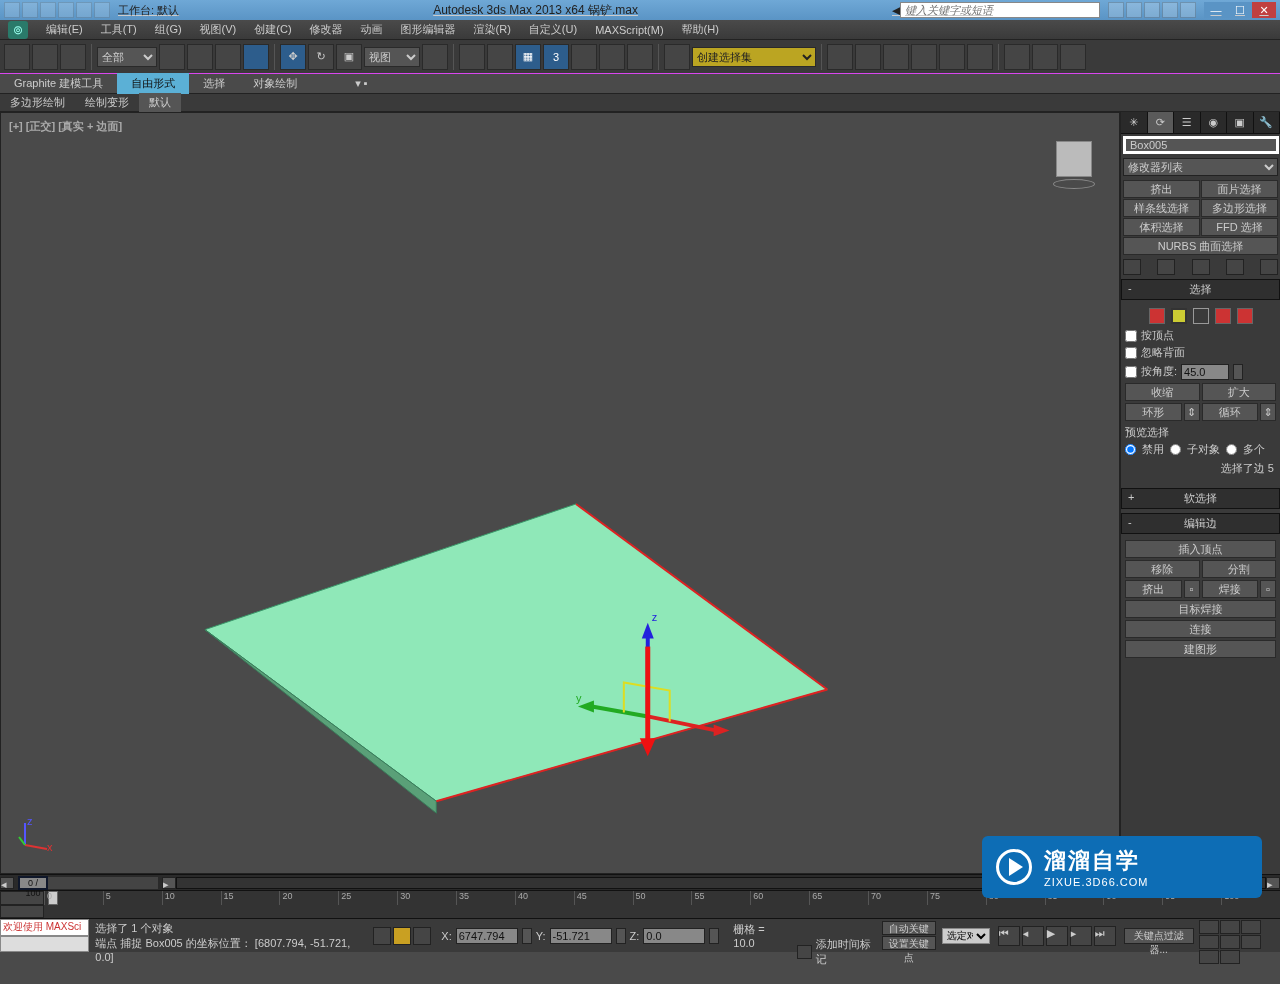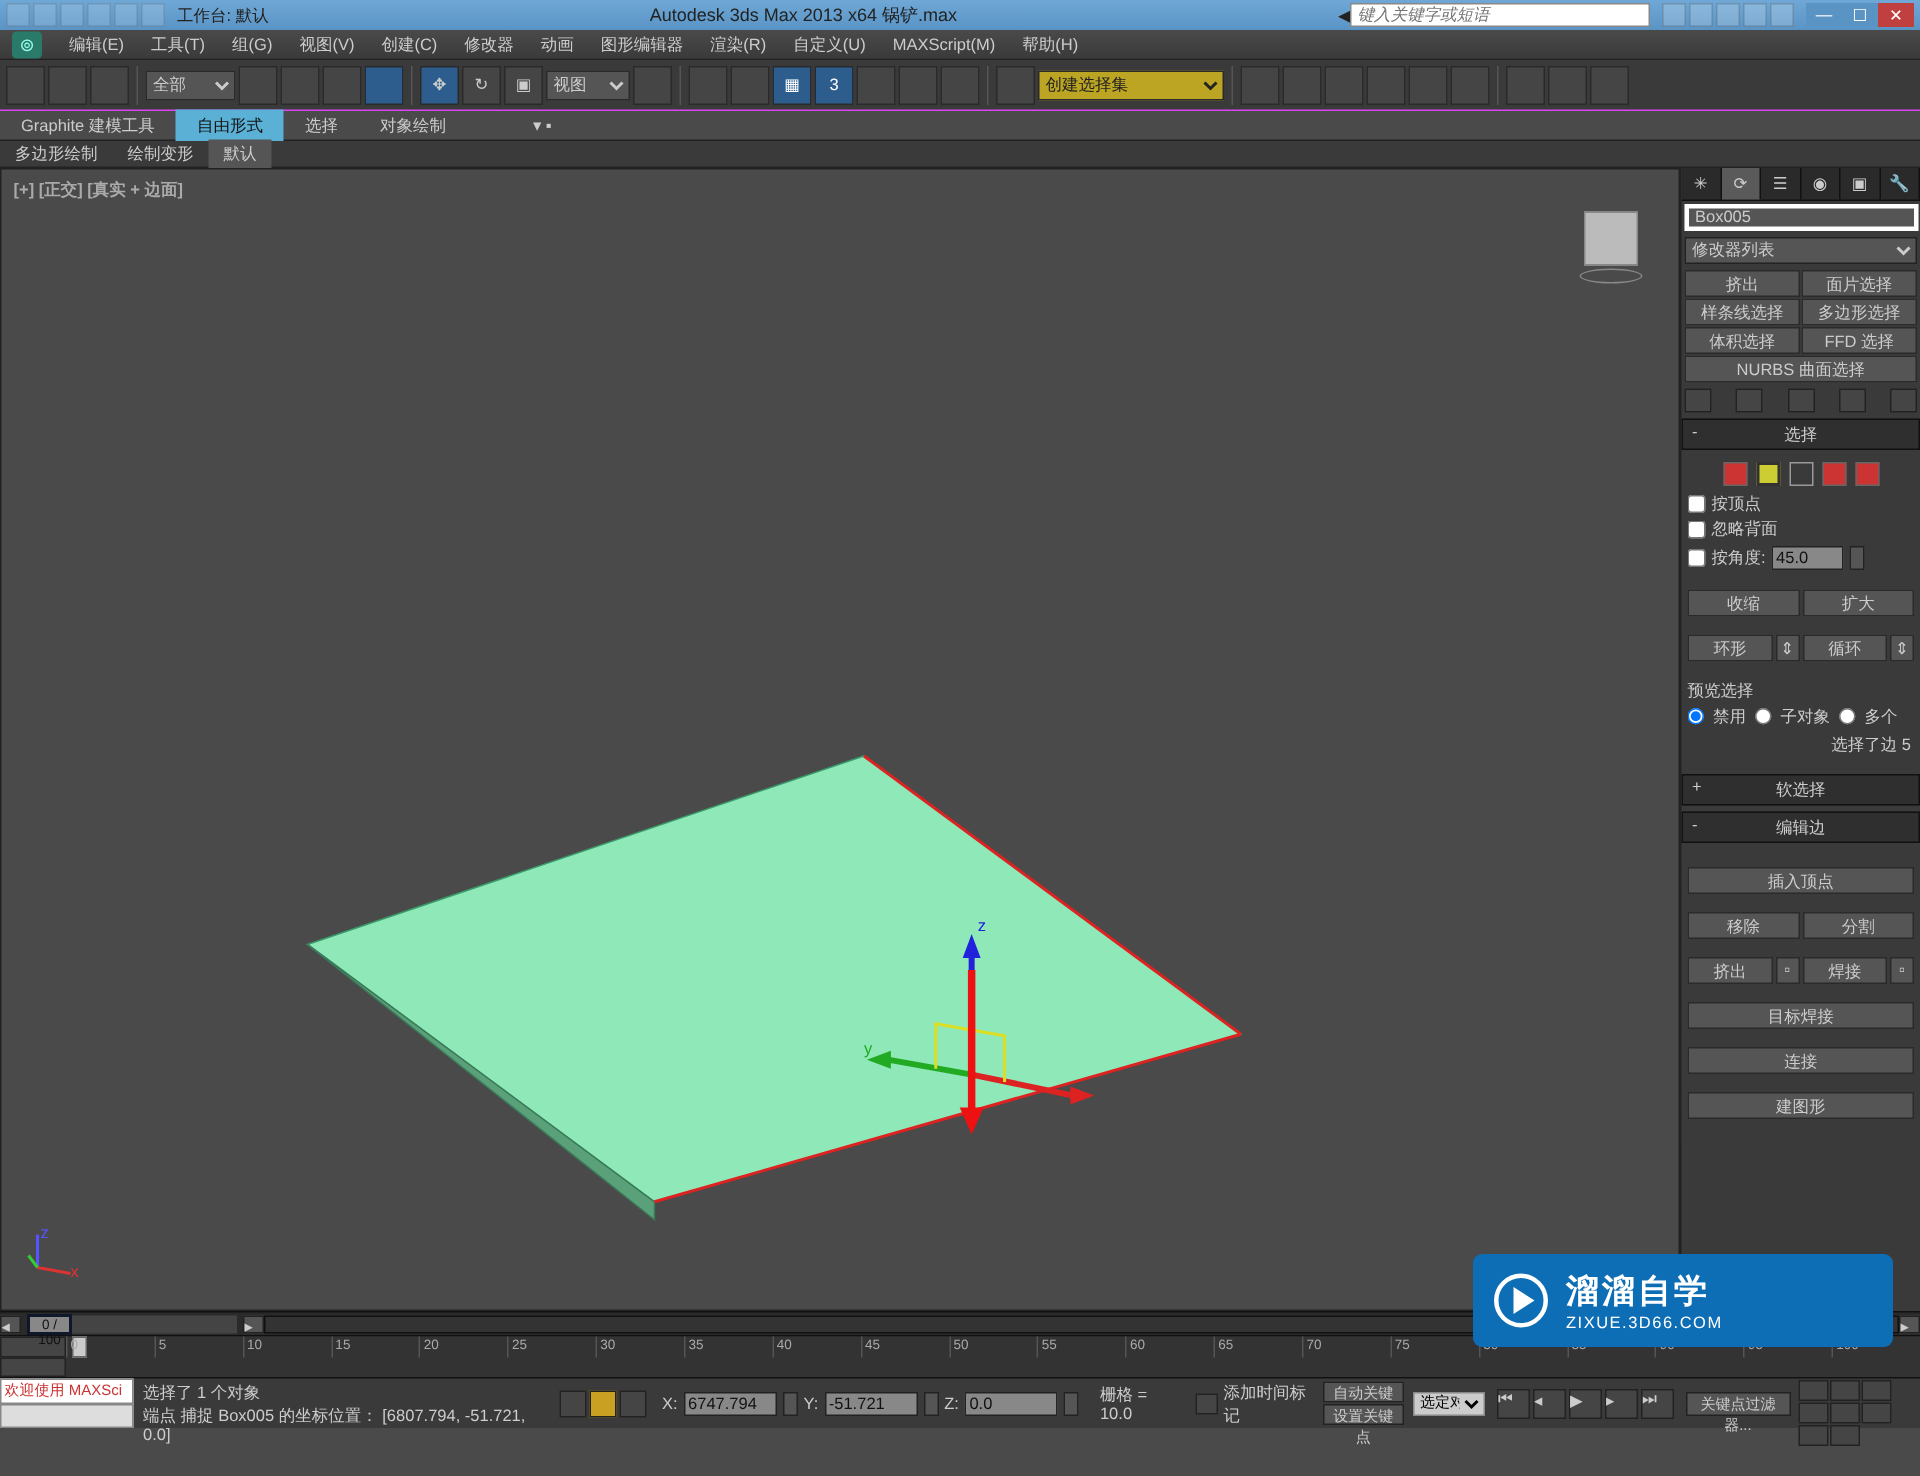--- a/index.html
+++ b/index.html
@@ -1,17 +1,17 @@
 <!DOCTYPE html>
 <html><head>
 <meta charset="utf-8">
 <style>
 * { margin: 0; padding: 0; box-sizing: border-box; font-family: "Microsoft YaHei", Arial, sans-serif; font-size: 11px; }
 body { background: #4a4a4a; color: #ccc; width: 1280px; height: 984px; overflow: hidden; position: relative; }
-.title-bar { height: 20px; background: linear-gradient(#6fa8d6,#5a94c5); display: flex; align-items: center; padding: 0 4px; }
+.title-bar { height: 20px; background: linear-gradient(#6fa8d6,#5a94c5); display: flex; align-items: center; padding: 0 4px; text-decoration: underline; }
 .title-bar .tb-icons { display:flex; gap:2px; }
 .title-bar .tb-icons span { width:16px; height:16px; display:inline-block; background:rgba(255,255,255,.15); border:1px solid rgba(0,0,0,.15); }
 .title-bar .ws-label { margin-left:8px; color:#222; font-size:11px; }
 .title-bar .title-center { flex:1; text-align:center; color:#222; font-size:12px; }
 .title-bar .search-box { width:200px; height:16px; background:#fff; border:1px solid #888; font-size:11px; padding:0 4px; color:#999; font-style:italic; }
 .title-bar .right-icons { display:flex; gap:2px; margin-left:8px; }
 .title-bar .right-icons span { width:16px; height:16px; background:rgba(255,255,255,.2); border:1px solid rgba(0,0,0,.2); }
 .title-bar .arrow { width:8px; text-align:center; color:#222; }
 .title-bar .winbtns { display:flex; margin-left:8px; }
 .title-bar .winbtns span { width:24px; height:16px; display:flex; align-items:center; justify-content:center; color:#fff; }
@@ -64,21 +64,21 @@
 .sel-icons span.v { background:#c33; }
 .sel-icons span.e { background:#cc3; border:2px solid #333; }
 .sel-icons span.b { background:#3a3a3a; border:1px solid #999; }
 .sel-icons span.p { background:#c33; }
 .sel-icons span.el { background:#c33; }
 .chk { display:flex; align-items:center; gap:4px; margin:2px 0; font-size:11px; }
 .chk input { width:12px; height:12px; }
 .spin-row { display:flex; align-items:center; gap:4px; margin:2px 0; }
 .spin-row input[type=text] { width:48px; height:16px; background:#888; border:1px solid #222; color:#111; font-size:11px; padding:0 2px; }
 .spin-row .spinner { width:10px; height:16px; background:#555; border:1px solid #222; }
-.btn-row { display:flex; gap:2px; margin:12px 0; }
+.btn-row { display:flex; gap:2px; margin:2px 0; }
 .btn-row button { flex:1; height:18px; background:#555; border:1px solid #2a2a2a; color:#ccc; font-size:11px; }
 .btn-row .sq { width:16px; flex:0 0 16px; }
 .radio-row { display:flex; gap:6px; margin:2px 0; font-size:11px; align-items:center; }
 .radio-row input { width:11px; height:11px; }
 .sel-info { text-align:right; font-size:11px; margin:4px 2px; }
 .timeline { height:16px; background:#2a2a2a; display:flex; align-items:center; border-top:1px solid #111; }
 .timeline .slider-track { flex:0 0 140px; height:12px; background:#444; position:relative; margin:0 4px; }
 .timeline .slider-track .thumb { position:absolute; left:0; top:-1px; width:30px; height:14px; background:#888; border:2px solid #0f172a; font-size:9px; text-align:center; color:#111; }
 .timeline .scrollbar { flex:1; height:12px; background:#333; border:1px solid #111; position:relative; }
 .timeline .sb-btn { width:14px; height:12px; background:#555; border:1px solid #222; }
@@ -440,21 +440,21 @@
       <span class="sp"></span>
     <span class="lbl">Y:</span>
     <input value="-51.721" style="">
       <span class="sp"></span>
     <span class="lbl">Z:</span>
     <input value="0.0" style="">
       <span class="sp"></span>
   </div>
   <div class="grid">栅格 = 10.0</div>
   <div style="display:flex;flex-direction:column;padding:2px 6px;gap:1px;">
-    <div style="display:flex;align-items:center;gap:4px;">
+    <div style="display:flex;align-items:center;gap:4px;margin-top:16px;">
       <span style="width:16px;height:14px;background:#454545;border:1px solid #222;"></span>
       <span>添加时间标记</span>
     </div>
   </div>
   <div class="autokey">
     <button>自动关键点</button>
     <button>设置关键点</button>
   </div>
   <div class="keyfilter">
     <select><option>选定对象</option></select>

